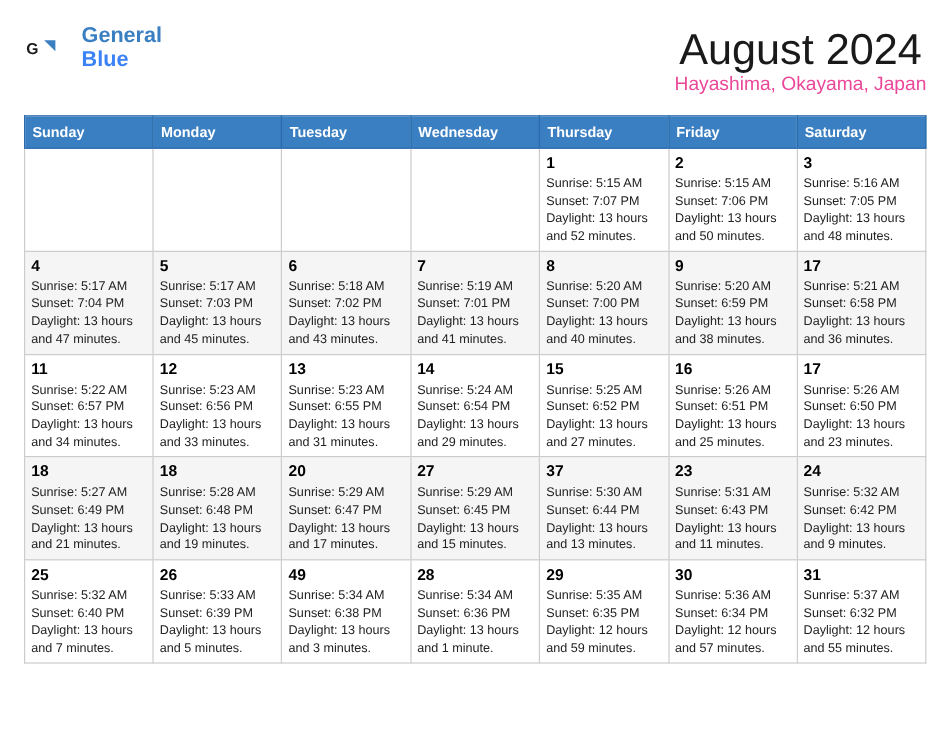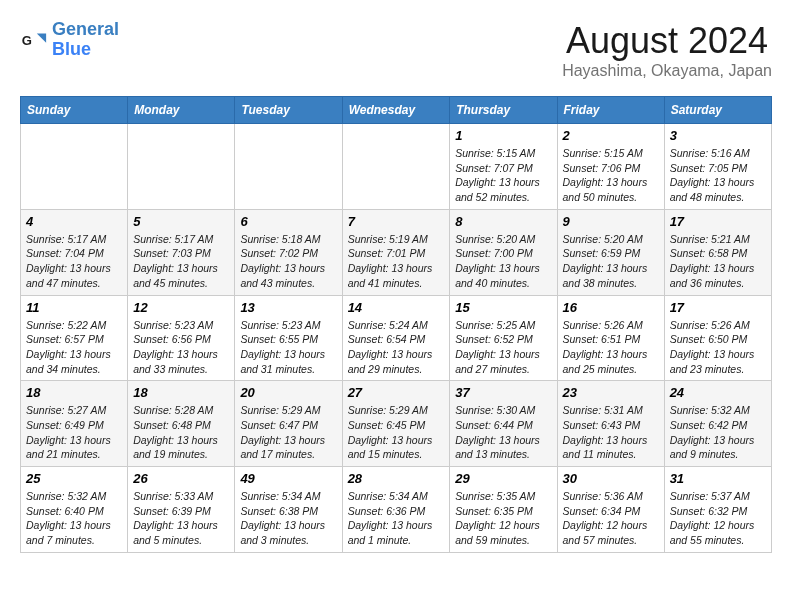--- a/index.html
+++ b/index.html
@@ -19,45 +19,45 @@
     .logo {
       display: flex;
       align-items: center;
       gap: 4px;
     }
     .logo-text {
       font-size: 18px;
       font-weight: bold;
       color: #1a1a1a;
       line-height: 1.1;
+      margin-left: 16px;
     }
     .logo-text span {
       color: #3a7fc1;
     }
     .logo-icon {
       width: 28px;
       height: 28px;
     }
     .title-block {
       text-align: center;
     }
     .month-title {
       font-size: 36px;
       font-weight: normal;
       color: #1a1a1a;
     }
     .location {
       font-size: 16px;
-      color: #737373;
+      color: #ec4899;
     }
     table {
       width: 100%;
       border-collapse: collapse;
       font-size: 11px;
-      font-style: italic;
     }
     thead th {
       background-color: #3a7fc1;
       color: #fff;
       text-align: left;
       padding: 6px 6px;
       font-size: 12px;
       font-weight: bold;
       border: 1px solid #2a6aaa;
     }

